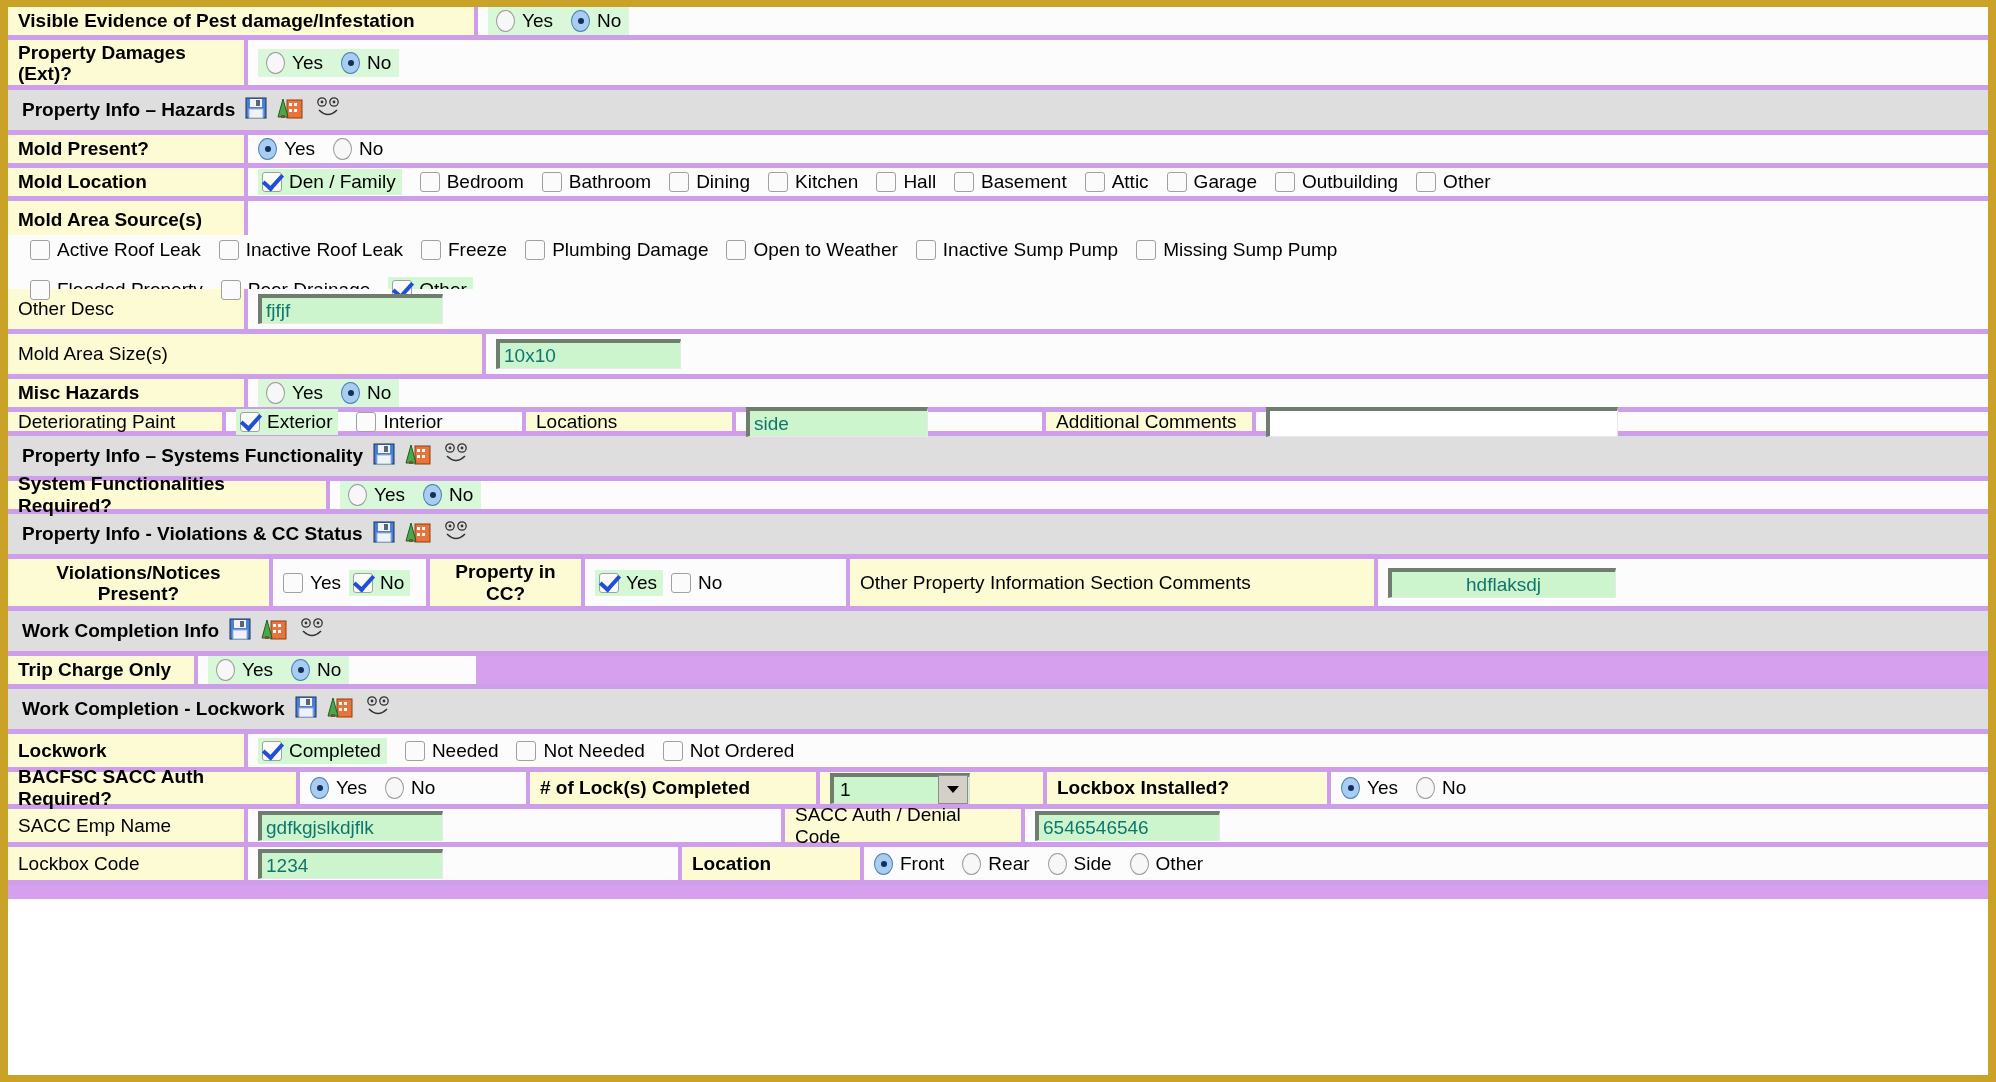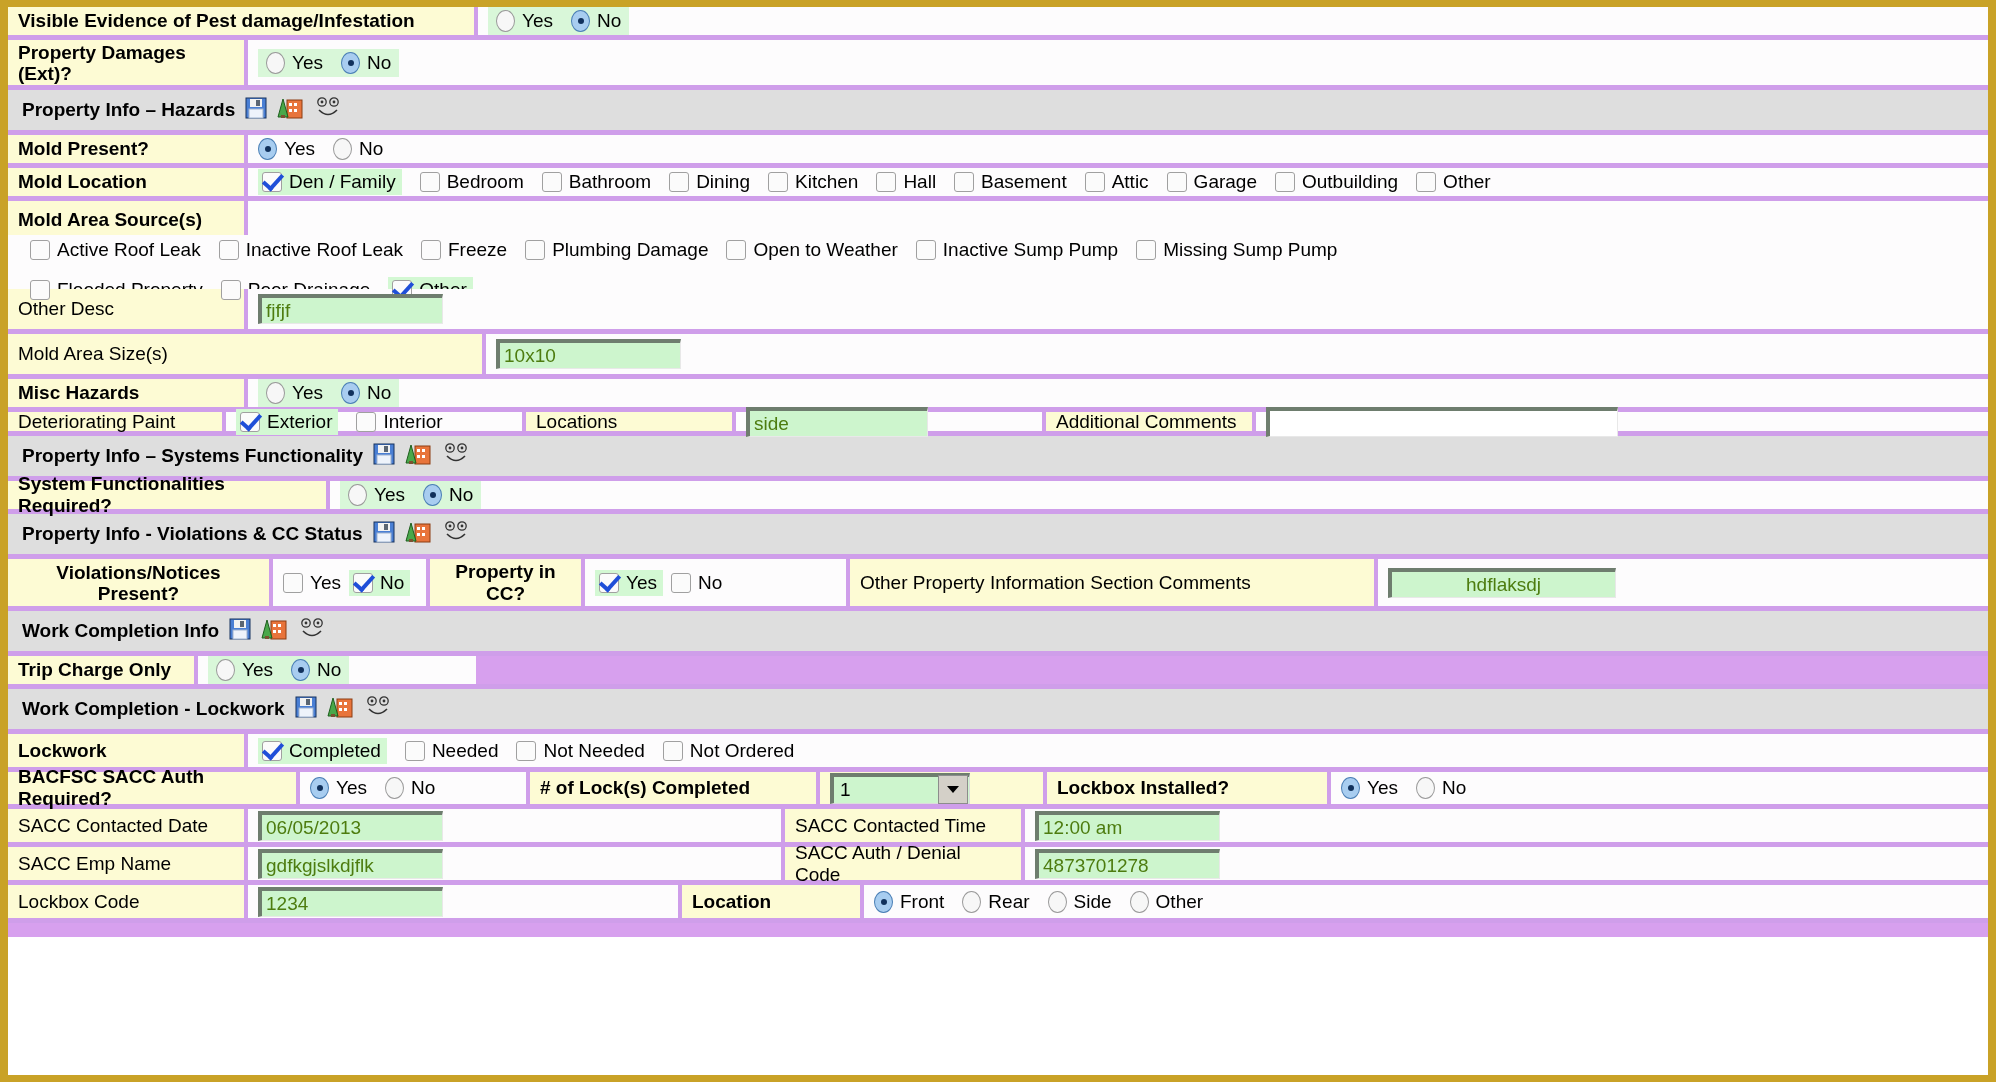--- a/index.html
+++ b/index.html
@@ -53,21 +53,21 @@
   .cg{display:inline-flex;align-items:center;gap:7px;}
   .cg + .cg{margin-left:18px;}
 
   .hl{background:#d3f8d3;padding:2px 6px 2px 4px;}
   .hlrad{background:#d9f7d9;padding:3px 8px;display:inline-flex;align-items:center;}
 
   
   .inp{position:relative;display:inline-block;box-sizing:border-box;
        background:#cdf5cd;border-top:4px solid #6e7d6e;border-left:4px solid #6e7d6e;
        border-right:1px solid #e8e8e8;border-bottom:1px solid #e8e8e8;
-       height:30px;line-height:24px;padding:1px 4px;font-size:19px;color:#4d7c0f;
+       height:30px;line-height:24px;padding:1px 4px;font-size:19px;color:#0f766e;
        white-space:nowrap;overflow:hidden;}
   .inp.empty{background:#fff;}
   .sel{position:relative;display:inline-flex;align-items:center;box-sizing:border-box;
        background:#cdf5cd;border-top:4px solid #6e7d6e;border-left:4px solid #6e7d6e;
        border-right:1px solid #dcdcdc;border-bottom:1px solid #dcdcdc;
        height:31px;padding:0 0 0 6px;font-size:19px;}
   .sel .txt{flex:1;}
   .sel .arrow{width:28px;height:27px;background:#d4d0c8;border:1px solid #8c8c8c;
        display:flex;align-items:center;justify-content:center;margin-right:1px;}
   .sel .arrow i{border-left:6px solid transparent;border-right:6px solid transparent;
@@ -548,39 +548,29 @@
         <span class="radio on"></span>
         <span>Yes</span>
       </span>
       <span class="rg">
         <span class="radio"></span>
         <span>No</span>
       </span>
     </div>
   </div>
 
-  <div class="row" style="height:38px;">
-    <div class="cell lbl vsep" style="width:240px;">SACC Contacted Date</div>
-    <div class="cell vsep" style="width:537px;">
-      <span class="inp" style="width:185px;">06/05/2013</span>
-    </div>
-    <div class="cell lbl vsep" style="width:240px;">SACC Contacted Time</div>
-    <div class="cell" style="flex:1;">
-      <span class="inp" style="width:185px;">12:00 am</span>
-    </div>
-  </div>
 
   <div class="row" style="height:38px;">
     <div class="cell lbl vsep" style="width:240px;">SACC Emp Name</div>
     <div class="cell vsep" style="width:537px;">
       <span class="inp" style="width:185px;">gdfkgjslkdjflk</span>
     </div>
     <div class="cell lbl vsep" style="width:240px;">SACC Auth / Denial Code</div>
     <div class="cell" style="flex:1;">
-      <span class="inp" style="width:185px;">4873701278</span>
+      <span class="inp" style="width:185px;">6546546546</span>
     </div>
   </div>
 
   <div class="row" style="height:38px;">
     <div class="cell lbl vsep" style="width:240px;">Lockbox Code</div>
     <div class="cell vsep" style="width:434px;">
       <span class="inp" style="width:185px;">1234</span>
     </div>
     <div class="cell lbl b vsep" style="width:182px;">Location</div>
     <div class="cell" style="flex:1;" id="location-options">

